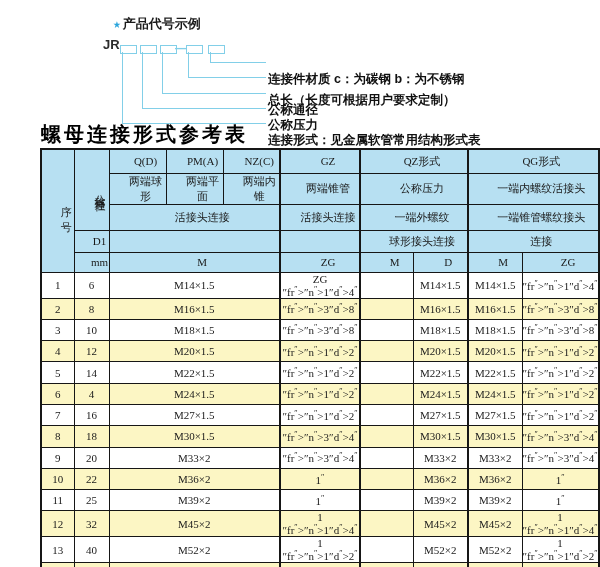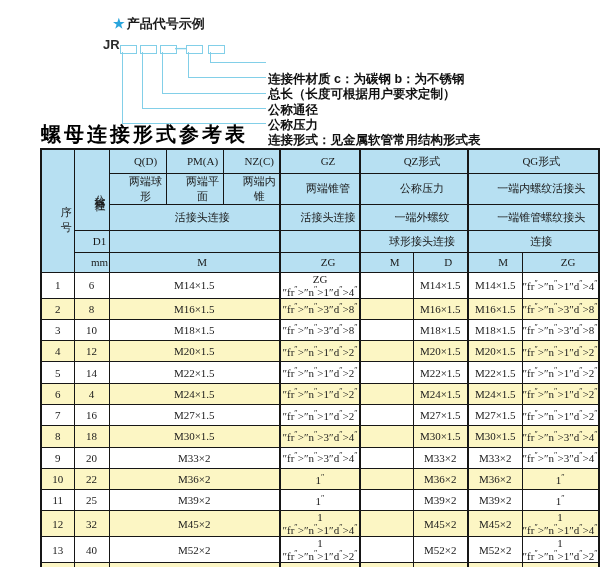--- a/index.html
+++ b/index.html
@@ -7,21 +7,21 @@
     --row-yellow:#fcf6c4;
     --line-blue:#82cfe8;
     --star-blue:#2aa5dc;
     --border-dark:#161616;
   }
   html,body{margin:0;padding:0;}
   body{width:600px;height:567px;background:#fff;font-family:"Liberation Sans",sans-serif;color:#1a1a1a;}
   #page{position:relative;width:600px;height:567px;background:#fff;overflow:hidden;}
 
   
-  .diagram-title{position:absolute;left:113px;top:15px;font-size:13px;font-weight:bold;white-space:nowrap;}
+  .diagram-title{position:absolute;left:113px;top:15px;font-size:13px;font-weight:bold;white-space:nowrap;font-family:Liberation Mono, monospace;}
   .star{color:var(--star-blue);margin-right:2px;}
   .jr-prefix{position:absolute;left:103px;top:37px;font-size:13px;font-weight:bold;color:#2b2b2b;}
   .code-box{position:absolute;top:45px;width:15px;height:7px;border:1px solid var(--line-blue);background:#fff;}
   .code-dash{position:absolute;left:175px;top:41px;font-size:12px;font-weight:bold;color:var(--line-blue);}
   .conn{position:absolute;border-left:1px solid var(--line-blue);border-bottom:1px solid var(--line-blue);}
   .dlabel{position:absolute;left:268px;font-size:12.5px;font-weight:bold;white-space:nowrap;color:#111;margin-top:16px;}
 
   
   .table-title{position:absolute;left:41px;top:121px;font-size:20px;font-weight:bold;letter-spacing:3px;
                font-family:"Liberation Serif",serif;color:#000;}
@@ -59,21 +59,21 @@
   <span class="code-box" style="left:186px;"></span>
   <span class="code-box" style="left:208px;"></span>
 
   <div class="conn" style="left:210px;top:52px;width:55px;height:10px;"></div>
   <div class="conn" style="left:188px;top:52px;width:77px;height:25px;"></div>
   <div class="conn" style="left:162px;top:52px;width:103px;height:41px;"></div>
   <div class="conn" style="left:142px;top:52px;width:123px;height:56px;"></div>
   <div class="conn" style="left:122px;top:52px;width:143px;height:71px;"></div>
 
   <div class="dlabel" style="top:55px;">连接件材质  c：为碳钢  b：为不锈钢</div>
-  <div class="dlabel" style="top:70px;">总长（长度可根据用户要求定制）</div>
+  <div class="dlabel" style="top:76px;">总长（长度可根据用户要求定制）</div>
   <div class="dlabel" style="top:86px;">公称通径</div>
   <div class="dlabel" style="top:101px;">公称压力</div>
   <div class="dlabel" style="top:116px;">连接形式：见金属软管常用结构形式表</div>
 
   <div class="table-title">螺母连接形式参考表</div>
 
   <table>
     <colgroup>
       <col style="width:33px;">
         <col style="width:35px;">

